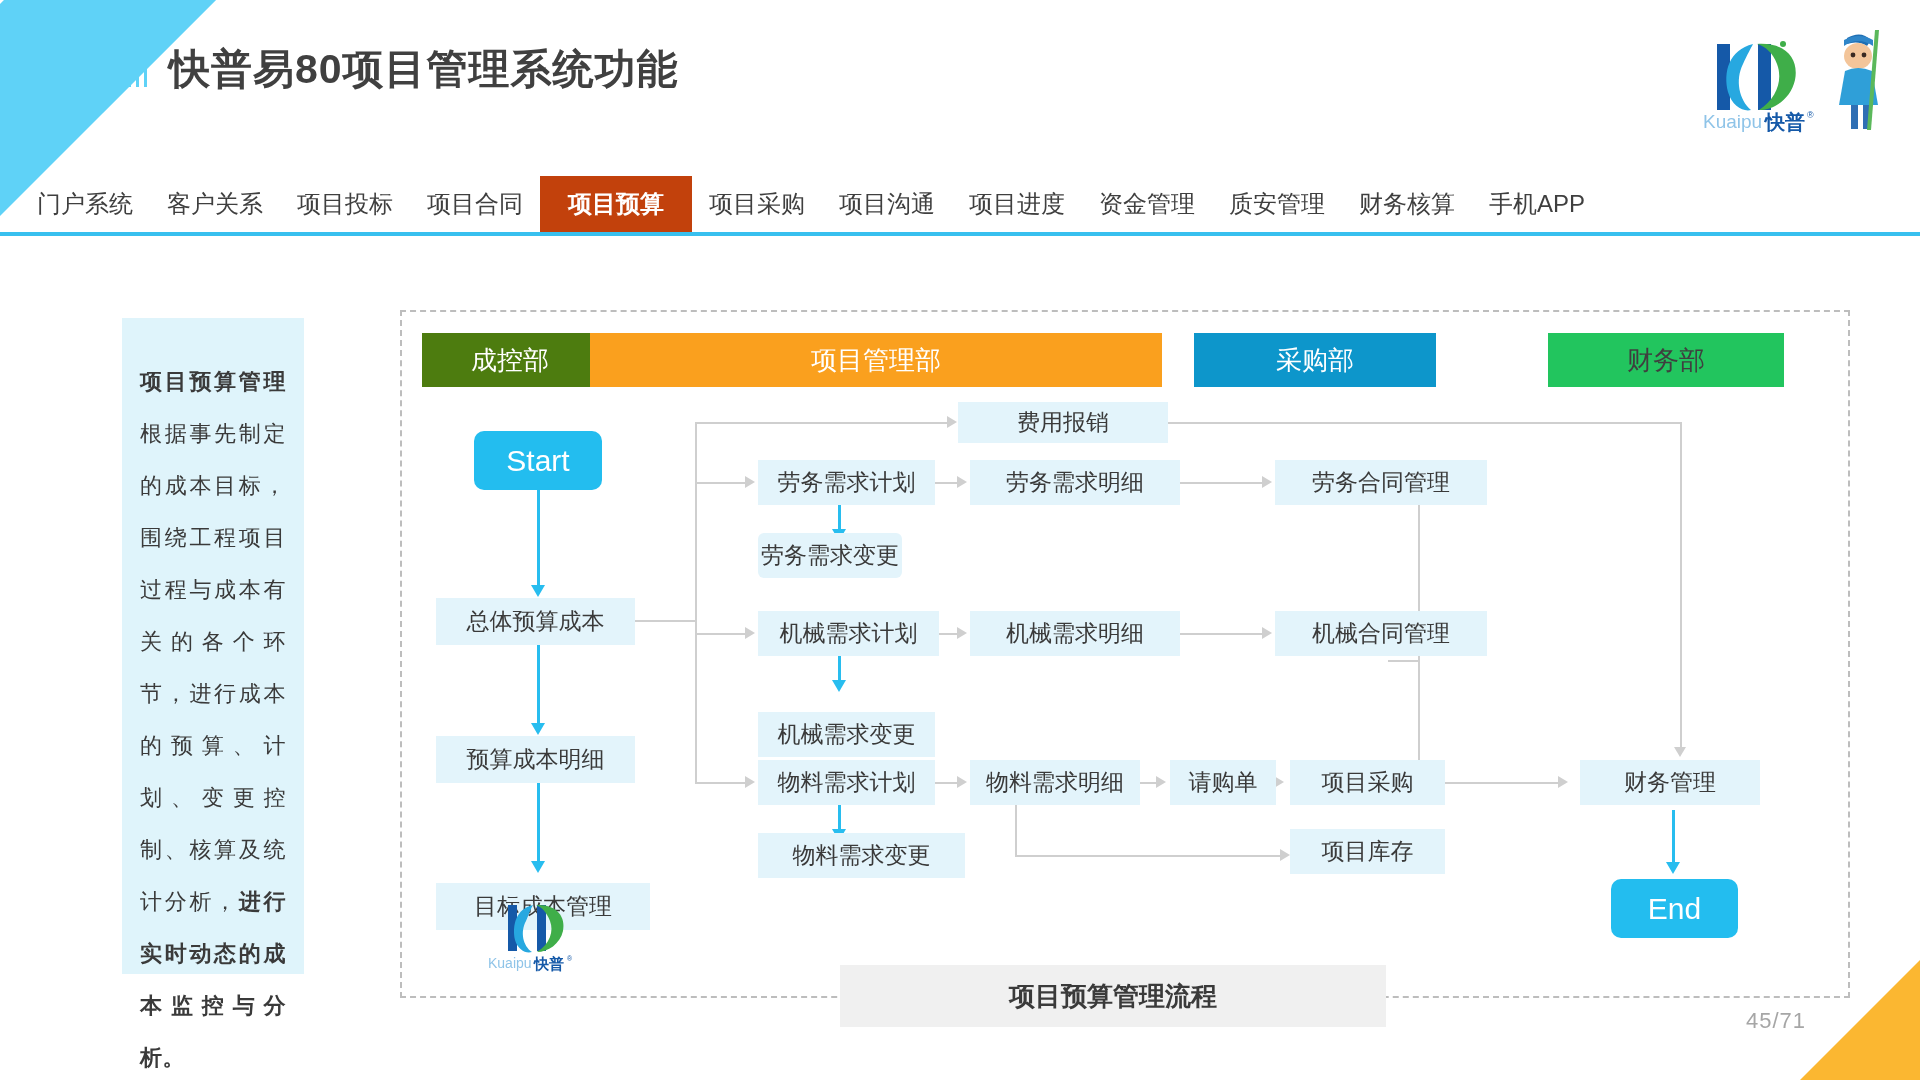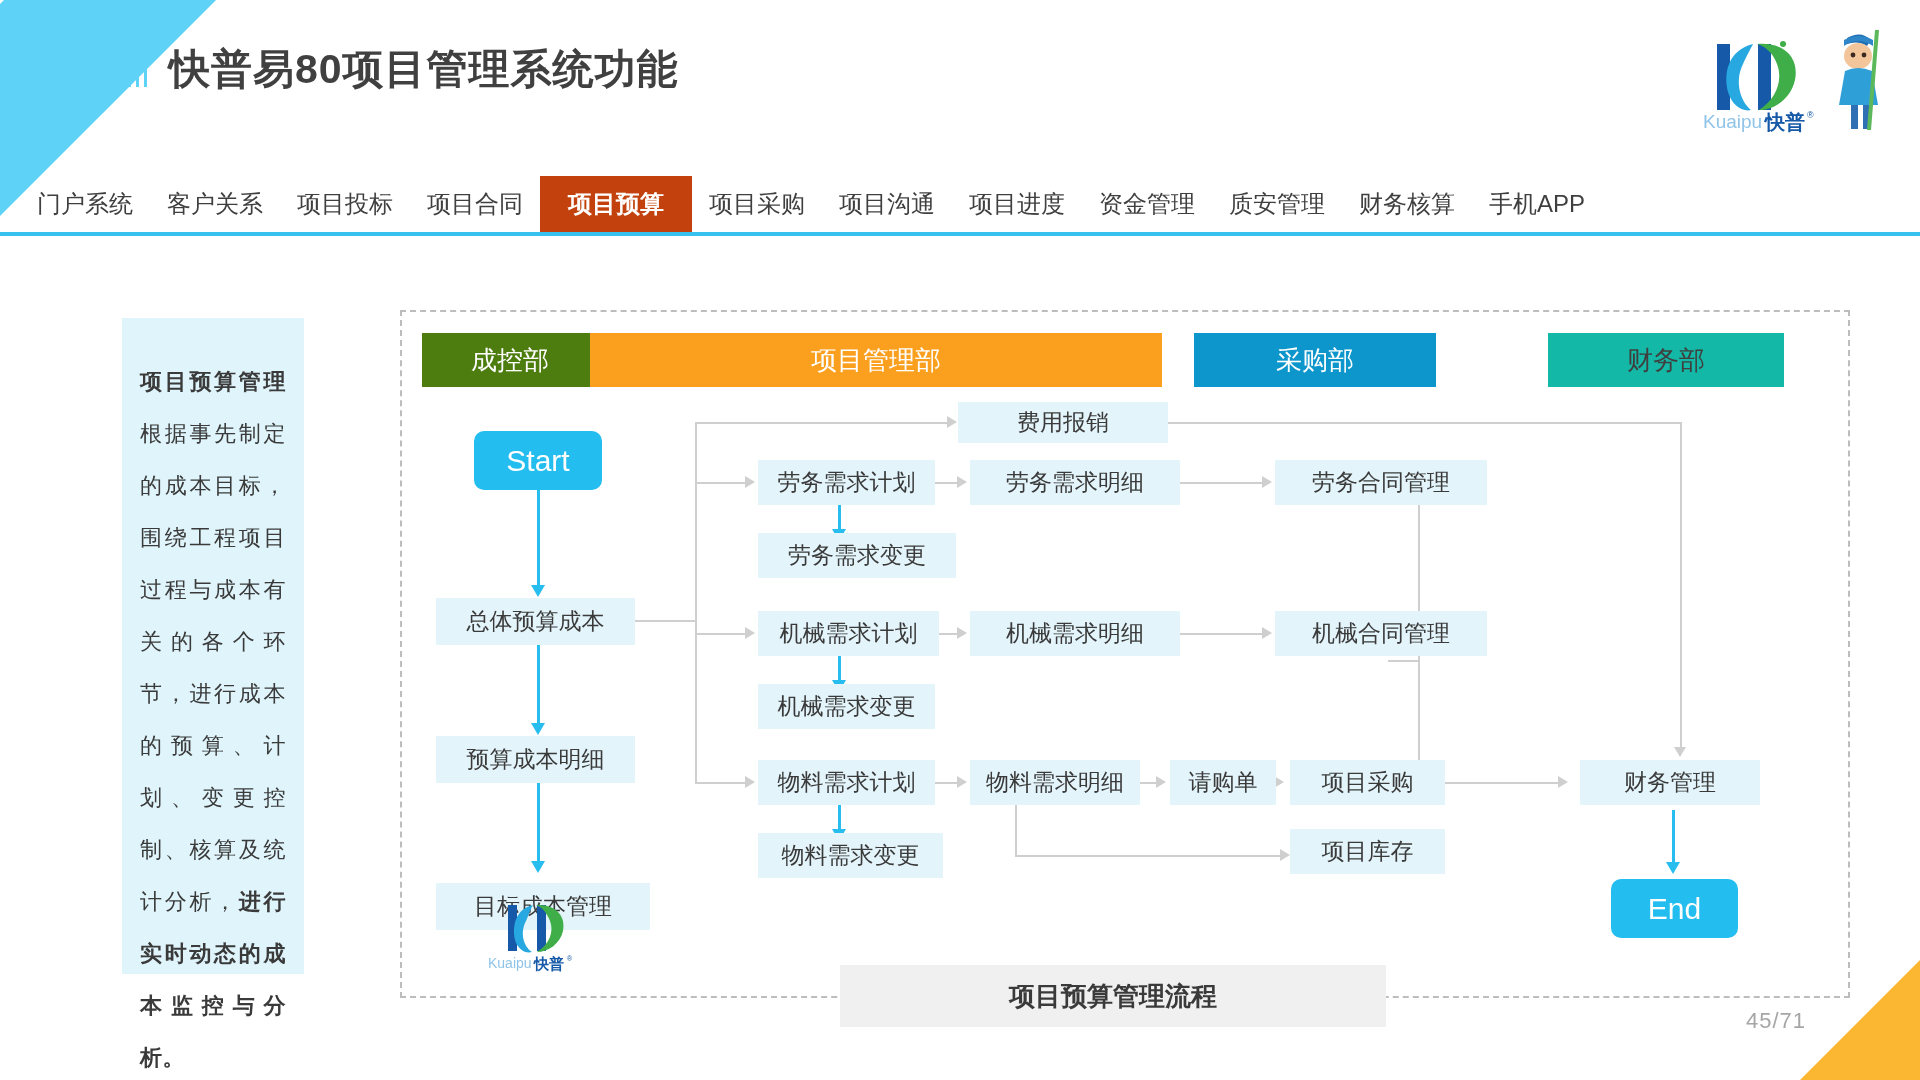--- a/index.html
+++ b/index.html
@@ -42,21 +42,21 @@
   
   .flow-area{position:absolute;left:400px;top:310px;width:1450px;height:688px;
     border:2px dashed #bdbdbd;box-sizing:border-box;}
 
   
   .dept{position:absolute;height:54px;display:flex;align-items:center;justify-content:center;
     font-size:26px;color:#ffffff;}
   .dept.cost{left:422px;top:333px;width:176px;background:#4d7c0f;}
   .dept.pm{left:590px;top:333px;width:572px;background:#faa01e;}
   .dept.purchase{left:1194px;top:333px;width:242px;background:#0d96cb;}
-  .dept.finance{left:1548px;top:333px;width:236px;background:#14b8a6;color:#3f3f3f;}
+  .dept.finance{left:1548px;top:333px;width:236px;background:#22c55e;color:#3f3f3f;}
 
   
   .node{position:absolute;background:#e3f4fb;display:flex;align-items:center;justify-content:center;
     font-size:23px;color:#3a3a3a;white-space:nowrap;box-sizing:border-box;}
   .pill{position:absolute;background:#23bdef;border-radius:10px;display:flex;align-items:center;
     justify-content:center;font-size:30px;color:#ffffff;}
 
   
   .ln{position:absolute;background:#cfcfcf;}
   .ln.h{height:2px;}
@@ -223,31 +223,31 @@
 <div class="arrow-d blue" style="left:1666px;top:862px;"></div>
 
 <div class="pill" style="left:474px;top:431px;width:128px;height:59px;">Start</div>
 <div class="node" style="left:436px;top:598px;width:199px;height:47px;">总体预算成本</div>
 <div class="node" style="left:436px;top:736px;width:199px;height:47px;">预算成本明细</div>
 <div class="node" style="left:436px;top:883px;width:214px;height:47px;">目标成本管理</div>
 
 <div class="node" style="left:958px;top:402px;width:210px;height:41px;">费用报销</div>
 
 <div class="node" style="left:758px;top:460px;width:177px;height:45px;">劳务需求计划</div>
-<div class="node" style="left:758px;top:533px;width:198px;height:45px;">劳务需求变更</div>
+<div class="node" style="left:758px;top:533px;width:144px;height:45px;border-radius:6px;">劳务需求变更</div>
 <div class="node" style="left:970px;top:460px;width:210px;height:45px;">劳务需求明细</div>
 <div class="node" style="left:1275px;top:460px;width:212px;height:45px;">劳务合同管理</div>
 
 <div class="node" style="left:758px;top:611px;width:181px;height:45px;">机械需求计划</div>
-<div class="node" style="left:758px;top:684px;width:177px;height:45px;">机械需求变更</div>
+<div class="node" style="left:758px;top:712px;width:177px;height:45px;">机械需求变更</div>
 <div class="node" style="left:970px;top:611px;width:210px;height:45px;">机械需求明细</div>
 <div class="node" style="left:1275px;top:611px;width:212px;height:45px;">机械合同管理</div>
 
 <div class="node" style="left:758px;top:760px;width:177px;height:45px;">物料需求计划</div>
-<div class="node" style="left:758px;top:833px;width:185px;height:45px;">物料需求变更</div>
+<div class="node" style="left:758px;top:833px;width:207px;height:45px;">物料需求变更</div>
 <div class="node" style="left:970px;top:760px;width:170px;height:45px;">物料需求明细</div>
 <div class="node" style="left:1170px;top:760px;width:106px;height:45px;">请购单</div>
 <div class="node" style="left:1290px;top:760px;width:155px;height:45px;">项目采购</div>
 <div class="node" style="left:1290px;top:829px;width:155px;height:45px;">项目库存</div>
 
 <div class="node" style="left:1580px;top:760px;width:180px;height:45px;">财务管理</div>
 <div class="pill" style="left:1611px;top:879px;width:127px;height:59px;">End</div>
 
 <div class="inner-logo">
   <svg width="130" height="78" viewBox="0 0 130 78">

